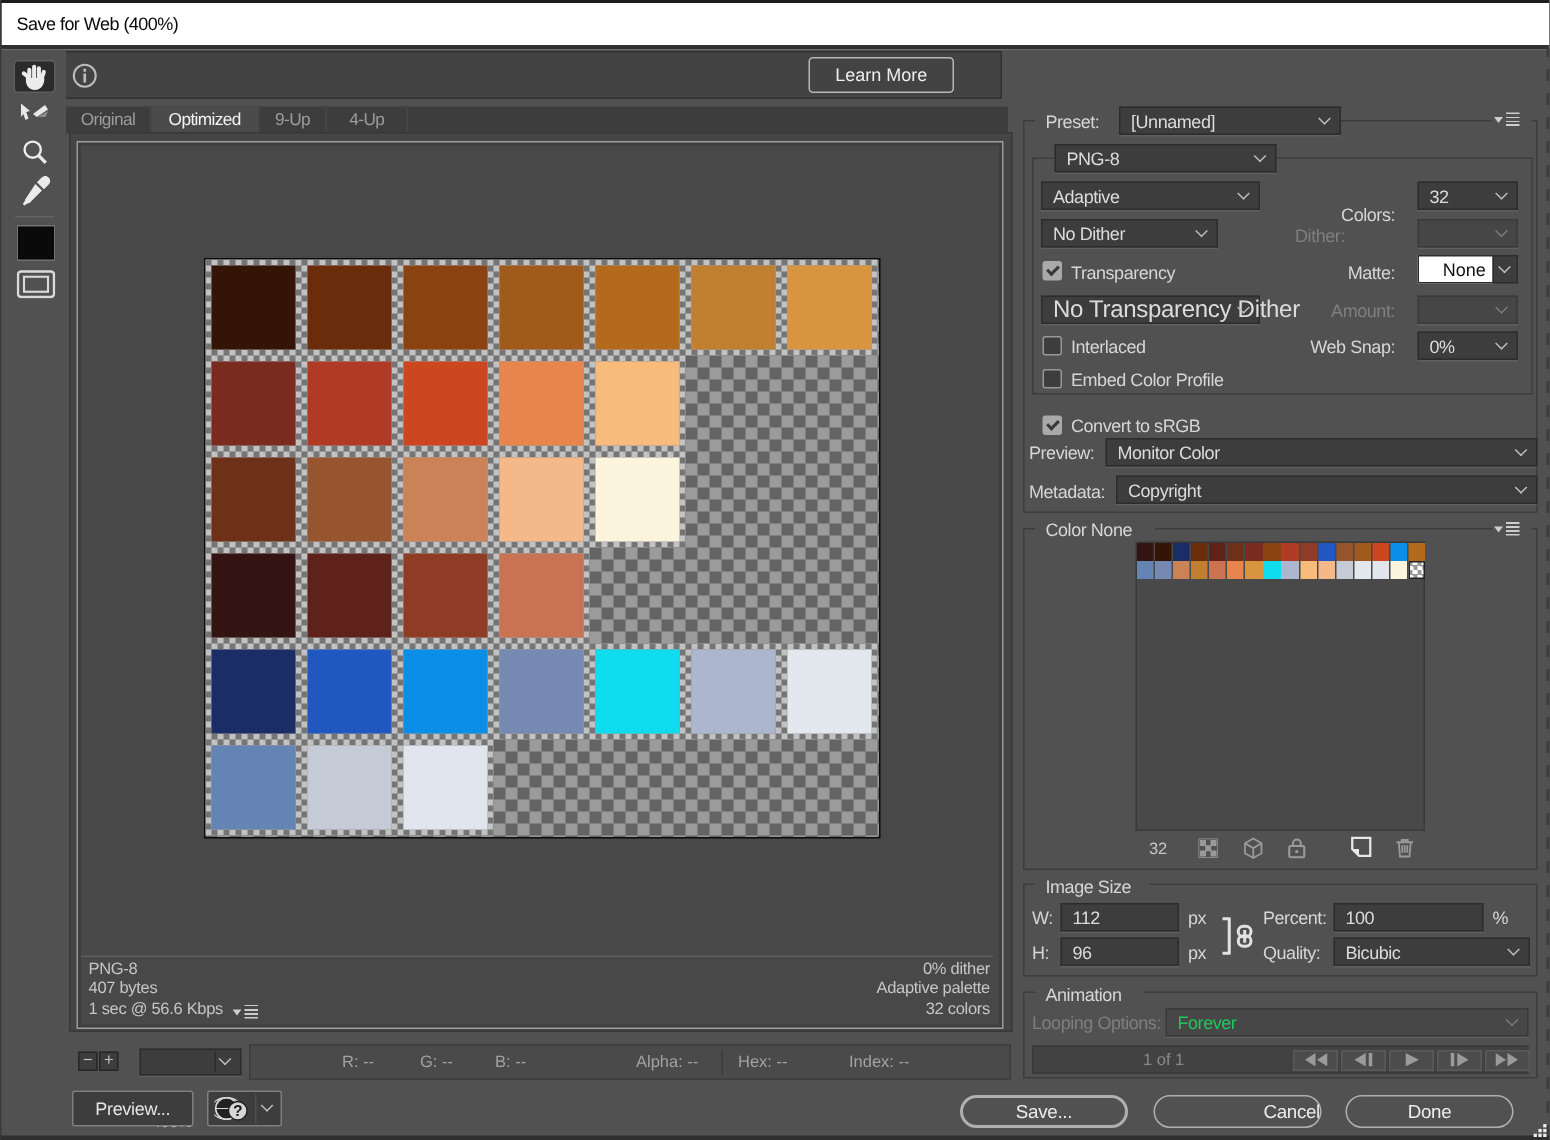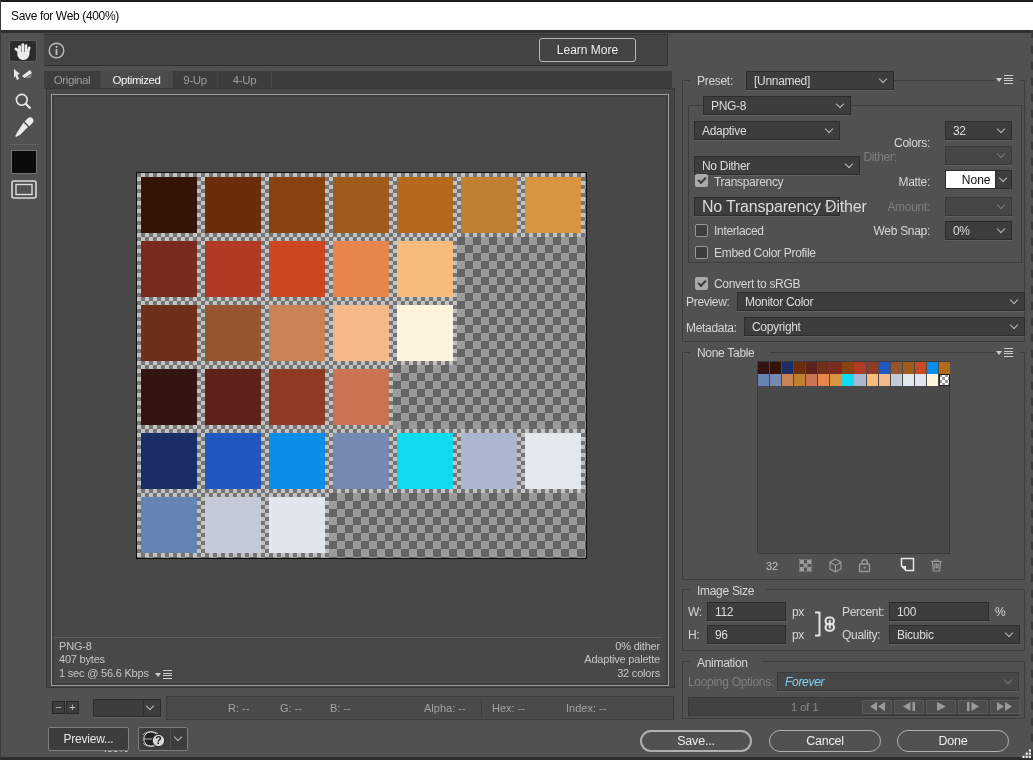--- a/index.html
+++ b/index.html
@@ -241,21 +241,21 @@
 <svg style="position:absolute;left:4px;top:3px" width="24" height="17" viewBox="0 0 24 17">
       <circle cx="8" cy="8" r="7.2" fill="#222" stroke="#dcdcdc" stroke-width="1"></circle>
       <path d="M8 .8 a10 7.2 0 0 0 0 14.4 M8 .8 a10 7.2 0 0 1 0 14.4 M1 8 h14" fill="none" stroke="#dcdcdc" stroke-width="0.8"></path>
       <circle cx="15.5" cy="9.5" r="6.2" fill="#d6d6d6" stroke="#222" stroke-width="1"></circle>
       <text x="15.5" y="13.2" font-size="10.5" font-weight="bold" fill="#1a1a1a" text-anchor="middle" font-family="Liberation Sans">?</text>
     </svg>
 <span class="chev" style="right:5px;"></span>
 </div>
 
 <div class="abs bigbtn" style="left:640px;width:112px;border-width:2px;line-height:18px;">Save...</div>
-<div class="abs bigbtn" style="left:769px;width:112px;">Cancel</div>
+<div class="abs bigbtn" style="left:769px;width:112px;text-align:right;">Cancel</div>
 <div class="abs bigbtn" style="left:897px;width:112px;">Done</div>
 
 <svg class="abs" style="left:1021px;top:748px;z-index:120" width="11" height="11" viewBox="0 0 11 11">
     <g fill="#ededed">
       <rect x="7.8" y="1.4" width="2.2" height="2.2"></rect>
       <rect x="4.6" y="4.6" width="2.2" height="2.2"></rect>
       <rect x="7.8" y="4.6" width="2.2" height="2.2"></rect>
       <rect x="1.4" y="7.8" width="2.2" height="2.2"></rect>
       <rect x="4.6" y="7.8" width="2.2" height="2.2"></rect>
       <rect x="7.8" y="7.8" width="2.2" height="2.2"></rect>
@@ -284,21 +284,21 @@
 <div class="abs dd" style="left:694px;top:121px;width:146px;height:19px;">
     <span class="txt">Adaptive</span>
     <span class="chev"></span>
   </div>
 <div class="abs rlabel" style="left:830px;top:136px;width:100px;">Colors:</div>
 <div class="abs dd" style="left:945px;top:121px;width:67px;height:19px;">
     <span class="txt">32</span>
     <span class="chev"></span>
   </div>
 
-<div class="abs dd" style="left:694px;top:156px;width:166px;height:19px;">
+<div class="abs dd" style="left:694px;top:146px;width:118px;height:19px;">
     <span class="txt">No Dither</span>
     <span class="chev"></span>
   </div>
 <div class="abs rlabel dlbl" style="left:830px;top:150px;width:100px;text-align:center;">Dither:</div>
 <div class="abs dd" style="left:945px;top:146px;width:67px;height:19px;background:#464646;border-color:#3a3a3a;">
     <span class="chev gray"></span>
   </div>
 
 <div class="abs cb on" style="left:695px;top:174px;"></div>
 <div class="abs lbl" style="left:714px;top:175px;">Transparency</div>
@@ -339,21 +339,21 @@
     <span class="chev"></span>
   </div>
 <div class="abs rlabel" style="left:686px;top:321px;">Metadata:</div>
 <div class="abs dd" style="left:744px;top:317px;width:281px;height:19px;">
     <span class="txt">Copyright</span>
     <span class="chev"></span>
   </div>
 
 <div class="abs fieldset" style="left:682px;top:352px;width:343px;height:228px;"></div>
 <div class="abs" style="left:690px;top:344px;width:80px;height:16px;background:#515151;"></div>
-<div class="abs lbl" style="left:697px;top:346px;">None Table</div>
+<div class="abs lbl" style="left:697px;top:346px;">Color None</div>
 <div class="abs" style="left:995px;top:344px;width:26px;height:16px;background:#515151;"></div>
 <div class="abs pmenu" style="left:996px;top:348px;"></div>
 <div class="abs" id="ctbox" style="left:757px;top:361px;width:193px;height:193px;background:#494949;border:1px solid #3a3a3a;box-sizing:border-box;">
     <div class="ctsw" style="left: 0px; top: 0px; width: 11.2px; height: 11.5px; background: rgb(51, 20, 19);"></div>
     <div class="ctsw" style="left: 12.06px; top: 0px; width: 11.2px; height: 11.5px; background: rgb(51, 20, 7);"></div>
     <div class="ctsw" style="left: 24.12px; top: 0px; width: 11.2px; height: 11.5px; background: rgb(26, 45, 102);"></div>
     <div class="ctsw" style="left: 36.18px; top: 0px; width: 11.2px; height: 11.5px; background: rgb(107, 44, 12);"></div>
     <div class="ctsw" style="left: 48.24px; top: 0px; width: 11.2px; height: 11.5px; background: rgb(94, 34, 26);"></div>
     <div class="ctsw" style="left: 60.3px; top: 0px; width: 11.2px; height: 11.5px; background: rgb(111, 48, 25);"></div>
     <div class="ctsw" style="left: 72.36px; top: 0px; width: 11.2px; height: 11.5px; background: rgb(123, 42, 32);"></div>
@@ -438,25 +438,25 @@
     <rect x="11.5" y="7.5" width="8.5" height="7" rx="3.4" fill="none" stroke="#e2e2e2" stroke-width="2"></rect>
     <rect x="11.5" y="13.8" width="8.5" height="7" rx="3.4" fill="none" stroke="#e2e2e2" stroke-width="2"></rect>
     <rect x="14.8" y="10" width="2" height="8.5" fill="#e2e2e2"></rect>
   </svg>
 
 <div class="abs fieldset" style="left:682px;top:661px;width:343px;height:58px;"></div>
 <div class="abs" style="left:690px;top:654px;width:72px;height:15px;background:#515151;"></div>
 <div class="abs lbl" style="left:697px;top:656px;">Animation</div>
 <div class="abs dlbl" style="left:688px;top:675px;">Looping Options:</div>
 <div class="abs dd" style="left:777px;top:672px;width:242px;height:19px;background:#474747;border-color:#3a3a3a;">
-    <span class="txt" style="color:#7dd3fc;font-style:italic;">Forever</span>
+    <span class="txt" style="color:#22c55e;">Forever</span>
     <span class="chev gray"></span>
   </div>
 <div class="abs" style="left:688px;top:697px;width:331px;height:19px;background:#424242;border:1px solid #383838;box-sizing:border-box;">
-  <span style="position:absolute;left:73px;top:3px;font-size:11px;color:#8a8a8a;margin-left:29px;">1 of 1</span>
+  <span style="position:absolute;left:73px;top:3px;font-size:11px;color:#8a8a8a;">1 of 1</span>
   <span class="pbtn" style="left:173px;"><svg width="16" height="9" viewBox="0 0 16 9">
         <path fill="#9a9a9a" d="M8 0v9L1 4.5zM16 0v9L9 4.5z"></path>
       </svg></span>
   <span class="pbtn" style="left:205px;"><svg width="12" height="9" viewBox="0 0 12 9">
         <path fill="#9a9a9a" d="M7.5 0v9L0 4.5z"></path>
         <rect x="9.5" y="0" width="2.5" height="9" fill="#9a9a9a"></rect>
       </svg></span>
   <span class="pbtn" style="left:237px;"><svg width="9" height="9" viewBox="0 0 9 9">
         <path fill="#9a9a9a" d="M0 0l9 4.5L0 9z"></path>
       </svg></span>

